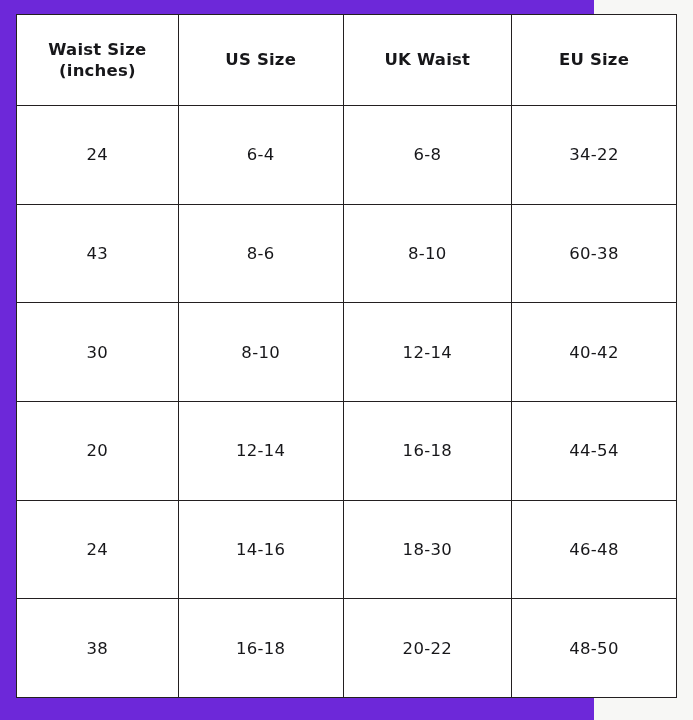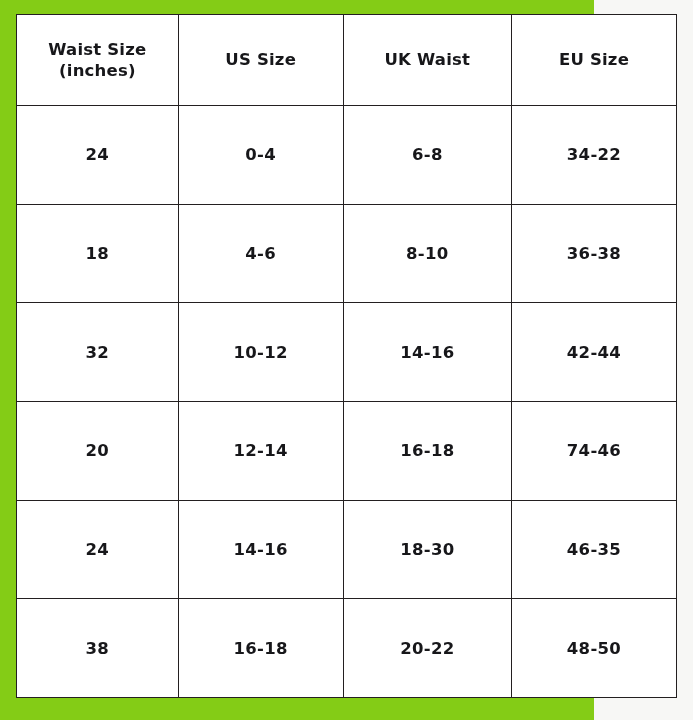--- a/index.html
+++ b/index.html
@@ -11,21 +11,21 @@
     height: 720px;
     background: #f7f7f5;
     font-family: "DejaVu Sans", sans-serif;
     overflow: hidden;
   }
   .page {
     box-sizing: border-box;
     width: 594px;
     height: 720px;
     padding: 14px 16px 7px 16px;
-    background: #84cc16;
+    background: #6d28d9;
   }
   table.size-chart {
     border-collapse: collapse;
     width: 661px;
     height: 684px;
     background: #ffffff;
     table-layout: fixed;
   }
   table.size-chart th,
   table.size-chart td {
@@ -38,21 +38,21 @@
   }
   table.size-chart th {
     font-size: 16.5px;
     font-weight: 700;
     line-height: 1.28;
     letter-spacing: 0.2px;
     height: 82px;
   }
   table.size-chart td {
     font-size: 16.5px;
-    font-weight: 700;
+    font-weight: 400;
     letter-spacing: 0.3px;
     height: 75px;
   }
   col.c1 { width: 24.5%; }
   col.c2 { width: 25%; }
   col.c3 { width: 25.5%; }
   col.c4 { width: 25%; }
   .hdr-line { display: block; }
 </style>
 </head>
@@ -79,47 +79,47 @@
           <span class="hdr-line">UK Waist</span>
         </th>
         <th>
           <span class="hdr-line">EU Size</span>
         </th>
       </tr>
     </thead>
     <tbody>
       <tr>
         <td>24</td>
-        <td>0-4</td>
+        <td>6-4</td>
         <td>6-8</td>
         <td>34-22</td>
       </tr>
       <tr>
-        <td>18</td>
-        <td>4-6</td>
+        <td>43</td>
+        <td>8-6</td>
         <td>8-10</td>
-        <td>36-38</td>
+        <td>60-38</td>
       </tr>
       <tr>
-        <td>32</td>
-        <td>10-12</td>
-        <td>14-16</td>
-        <td>42-44</td>
+        <td>30</td>
+        <td>8-10</td>
+        <td>12-14</td>
+        <td>40-42</td>
       </tr>
       <tr>
         <td>20</td>
         <td>12-14</td>
         <td>16-18</td>
-        <td>74-46</td>
+        <td>44-54</td>
       </tr>
       <tr>
         <td>24</td>
         <td>14-16</td>
         <td>18-30</td>
-        <td>46-35</td>
+        <td>46-48</td>
       </tr>
       <tr>
         <td>38</td>
         <td>16-18</td>
         <td>20-22</td>
         <td>48-50</td>
       </tr>
     </tbody>
   </table>
 </div>

